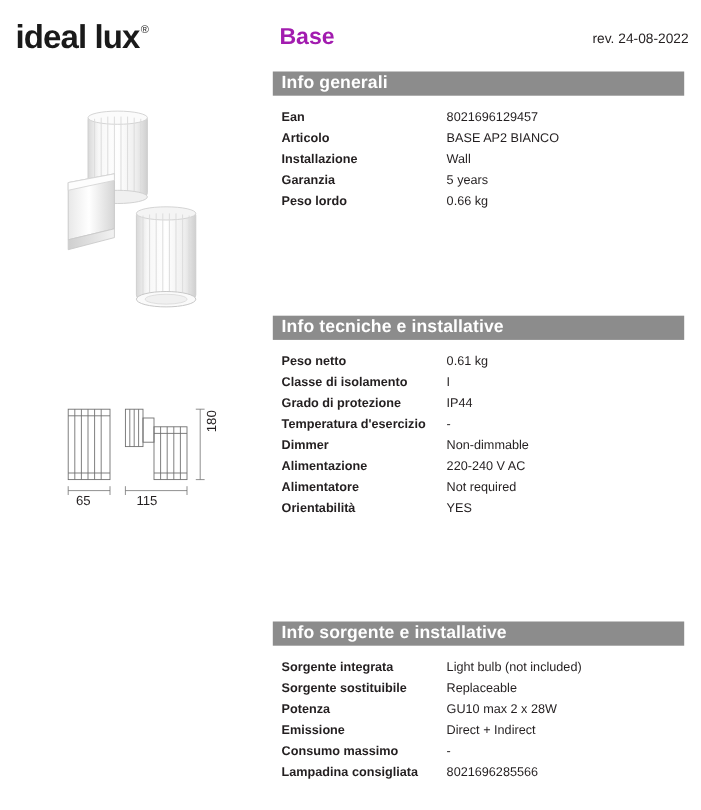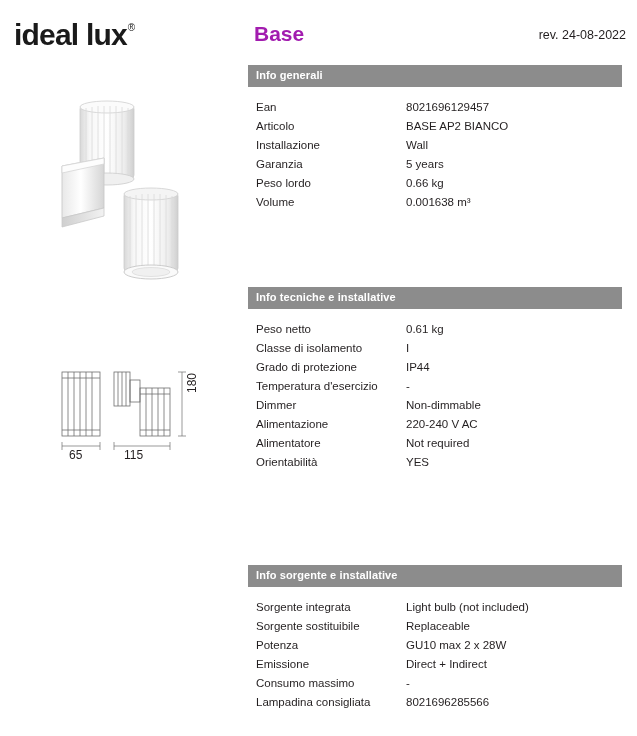--- a/index.html
+++ b/index.html
@@ -93,21 +93,21 @@
   }
 
   .section {
     position: absolute;
     left: 0;
     width: 374px;
   }
   .section-bar {
     background: #8c8c8c;
     color: #ffffff;
-    font-size: 11px;
+    font-size: 16px;
     font-weight: bold;
     padding: 3px 0 4px 8px;
     height: 15px;
     line-height: 15px;
     letter-spacing: 0.1px;
   }
 
   .subtitle {
     font-size: 12px;
     font-weight: bold;
@@ -129,21 +129,21 @@
     width: 360px;
   }
   table.specs td {
     font-size: 11.5px;
     padding: 0 0 7px 0;
     vertical-align: top;
     color: #231f20;
   }
   table.specs td.k {
     width: 150px;
-    font-weight: normal;
+    font-weight: bold;
   }
   table.specs td.v {
     font-weight: normal;
   }
 </style>
 </head>
 <body>
 
 <div class="left-col">
 
@@ -281,24 +281,20 @@
           <td class="v">Wall</td>
         </tr>
         <tr>
           <td class="k">Garanzia</td>
           <td class="v">5 years</td>
         </tr>
         <tr>
           <td class="k">Peso lordo</td>
           <td class="v">0.66 kg</td>
         </tr>
-        <tr>
-          <td class="k">Volume</td>
-          <td class="v">0.001638 m³</td>
-        </tr>
       </tbody>
     </table>
   </div>
 
   <div class="section" style="top:287px;">
     <div class="section-bar">Info tecniche e installative</div>
     <table class="specs">
       <tbody>
         <tr>
           <td class="k">Peso netto</td>

